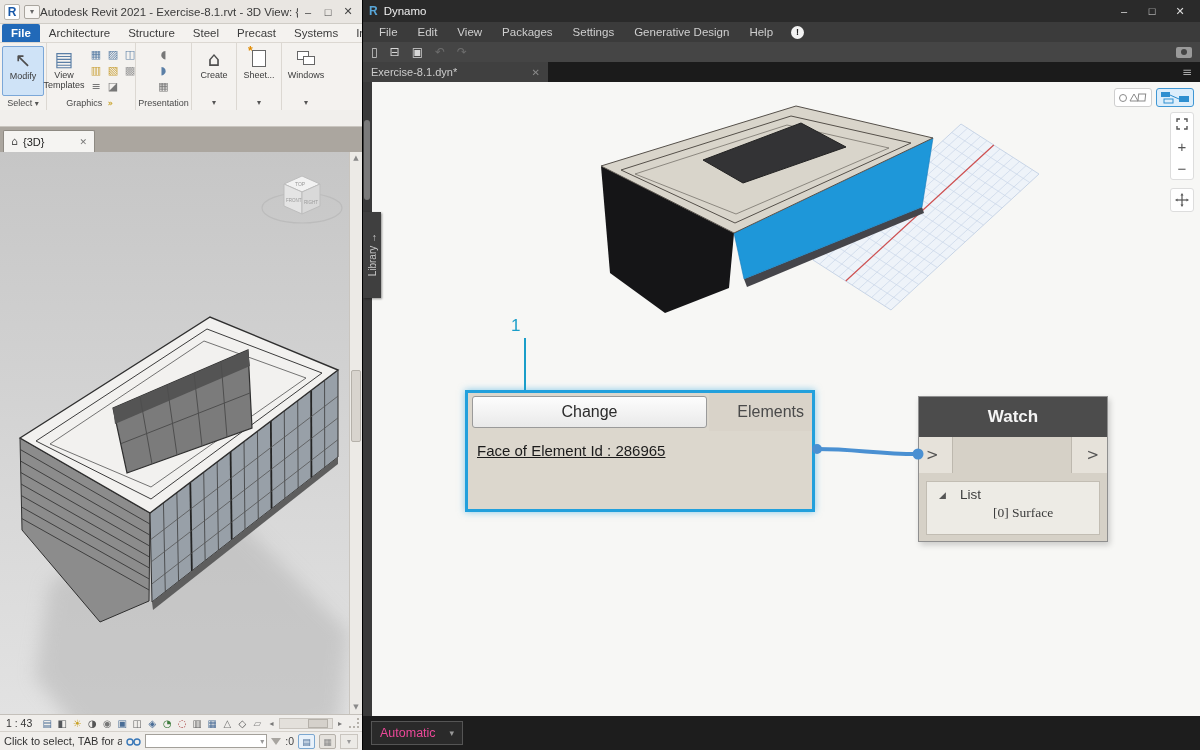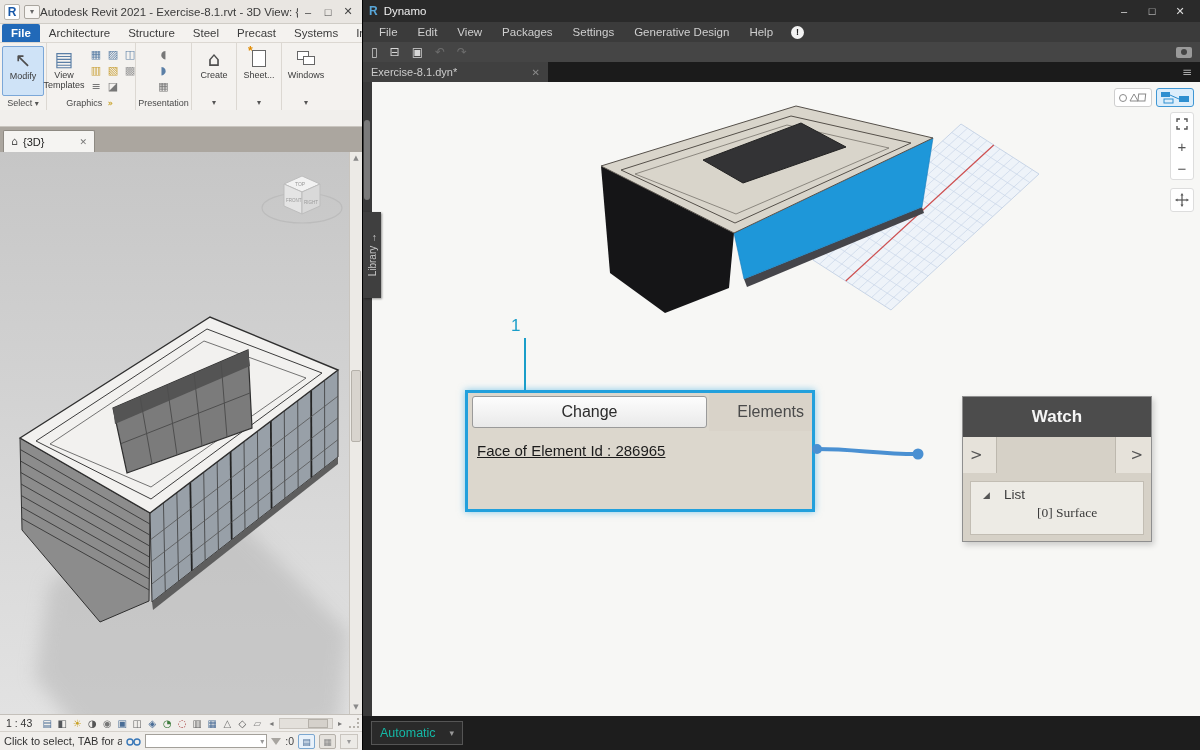--- a/index.html
+++ b/index.html
@@ -109,34 +109,34 @@
   .callout{position:absolute;left:148px;top:234px;font-size:17px;color:#1a9ec9;z-index:4;}
   .callout-line{position:absolute;left:161px;top:256px;width:2px;height:52px;background:#1a9ec9;z-index:4;}
   
   .node{position:absolute;z-index:4;box-shadow:2px 3px 6px rgba(0,0,0,.18);}
   .node-header{height:40px;background:#4c4c4c;color:#f5f5f5;font-weight:700;font-size:17px;display:flex;align-items:center;justify-content:center;}
   .selectface{left:102px;top:308px;width:350px;height:122px;background:#dcd7cd;border:3px solid #22a0dc;box-shadow:0 0 7px rgba(34,160,220,.55);}
   .sf-row{height:38px;display:flex;align-items:stretch;}
   .sf-change{flex:2.45;margin:3px 2px 3px 4px;background:linear-gradient(#fdfdfd,#e9e9e9);border:1px solid #9a9a9a;border-radius:3px;font-size:16px;color:#2b2b2b;display:flex;align-items:center;justify-content:center;}
   .sf-elements{flex:1;background:#d9d3c9;display:flex;align-items:center;justify-content:flex-end;padding-right:8px;font-size:16px;color:#4a4a4a;}
   .sf-footer{height:38px;display:flex;align-items:center;padding-left:9px;font-size:15px;color:#1b1b1b;text-decoration:underline;}
-  .watch{left:555px;top:314px;width:190px;height:146px;background:#d6d1c7;border:1px solid #8f8f8f;margin-left:44px;}
+  .watch{left:555px;top:314px;width:190px;height:146px;background:#d6d1c7;border:1px solid #8f8f8f;}
   .w-ports{height:36px;display:flex;align-items:stretch;}
   .w-in{width:34px;background:#e6e2da;border-right:1px solid #bdb8ae;display:flex;align-items:center;padding-left:7px;font-size:15px;color:#555;}
   .w-mid{flex:1;}
   .w-out{width:36px;background:#e6e2da;border-left:1px solid #bdb8ae;display:flex;align-items:center;justify-content:flex-end;padding-right:8px;font-size:15px;color:#555;}
   .w-body{padding:8px 7px;}
   .w-panel{background:#edebe5;border:1px solid #c2bdb3;height:54px;padding:5px 6px;}
   .w-row1{display:flex;align-items:center;gap:14px;font-family:"DejaVu Sans Mono",monospace;font-size:13.5px;color:#3c3c3c;}
   .w-exp{font-size:9px;color:#555;padding-left:6px;}
   .w-row2{font-family:Liberation Serif, serif;font-size:13.5px;color:#3c3c3c;padding-left:60px;margin-top:3px;white-space:nowrap;}
   
   .dy-runbar{height:34px;background:#1d1d1d;display:flex;align-items:center;padding:0 8px;}
   .runsel{width:92px;height:24px;background:#2a2a2a;border:1px solid #555;display:flex;align-items:center;padding:0 8px;gap:8px;}
-  .runsel .rl{font-size:12.5px;color:#14b8a6;flex:1;}
+  .runsel .rl{font-size:12.5px;color:#ec4899;flex:1;}
   .runsel .rc{font-size:9px;color:#999;}
 </style>
 </head>
 <body>
 
 <div class="stage">
 
   <div class="rv">
     <div class="rv-titlebar">
       <span class="rv-logo">R</span>

